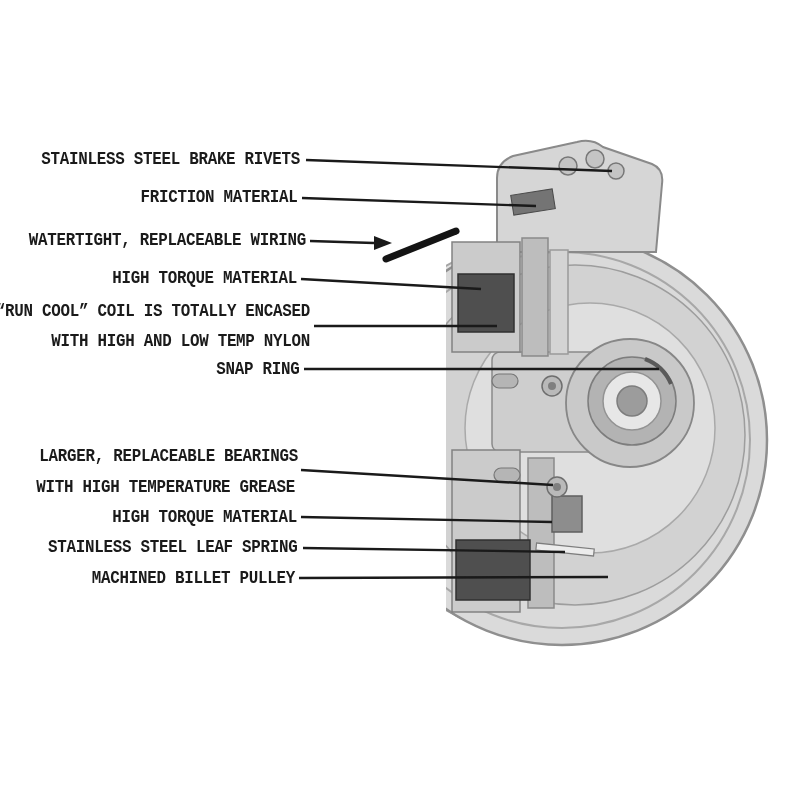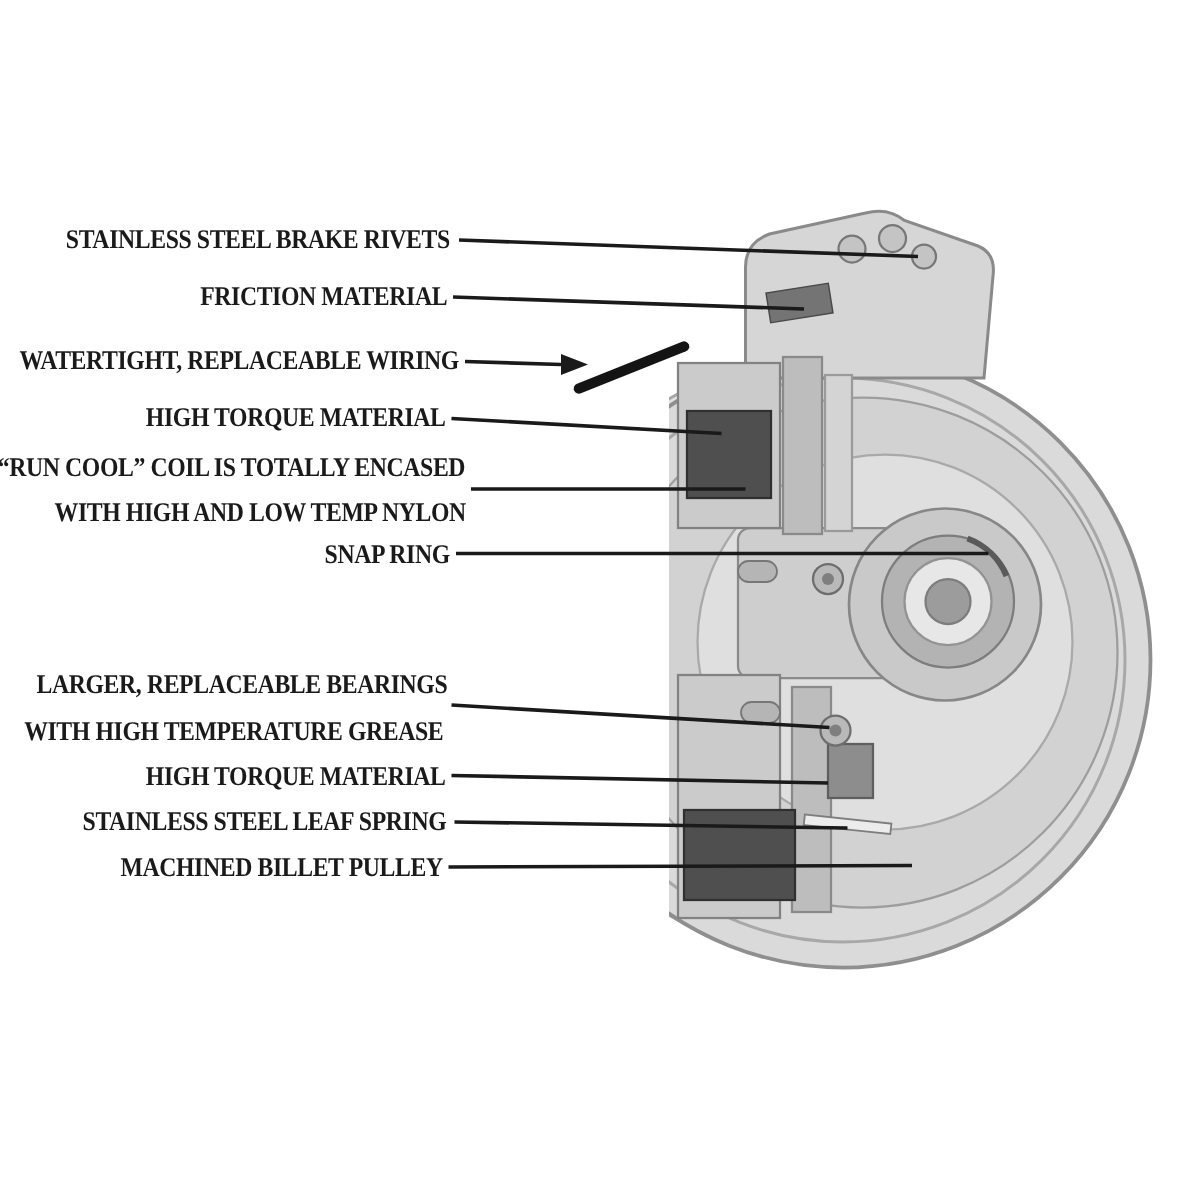--- a/index.html
+++ b/index.html
@@ -5,21 +5,21 @@
   :root{
     --background:#ffffff;
     --label-text:#1a1a1a;
     --leader-line:#1a1a1a;
     --coil-dark:#4f4f4f;
     --wire:#141414;
   }
   html,body{margin:0;padding:0;background:var(--background);}
   .stage{
     position:relative;width:800px;height:800px;background:var(--background);
-    font-family:Liberation Serif, serif;overflow:hidden;
+    font-family:Liberation Mono, monospace;overflow:hidden;
   }
   .callout{
     position:absolute;
     color:var(--label-text);
     font-size:18px;font-weight:700;letter-spacing:-0.3px;
     white-space:nowrap;line-height:22px;height:22px;
     transform:scaleX(0.88);transform-origin:100% 50%;
   }
   svg{position:absolute;left:0;top:0;}
   .leader{stroke:var(--leader-line);stroke-width:2.4;fill:none;}

